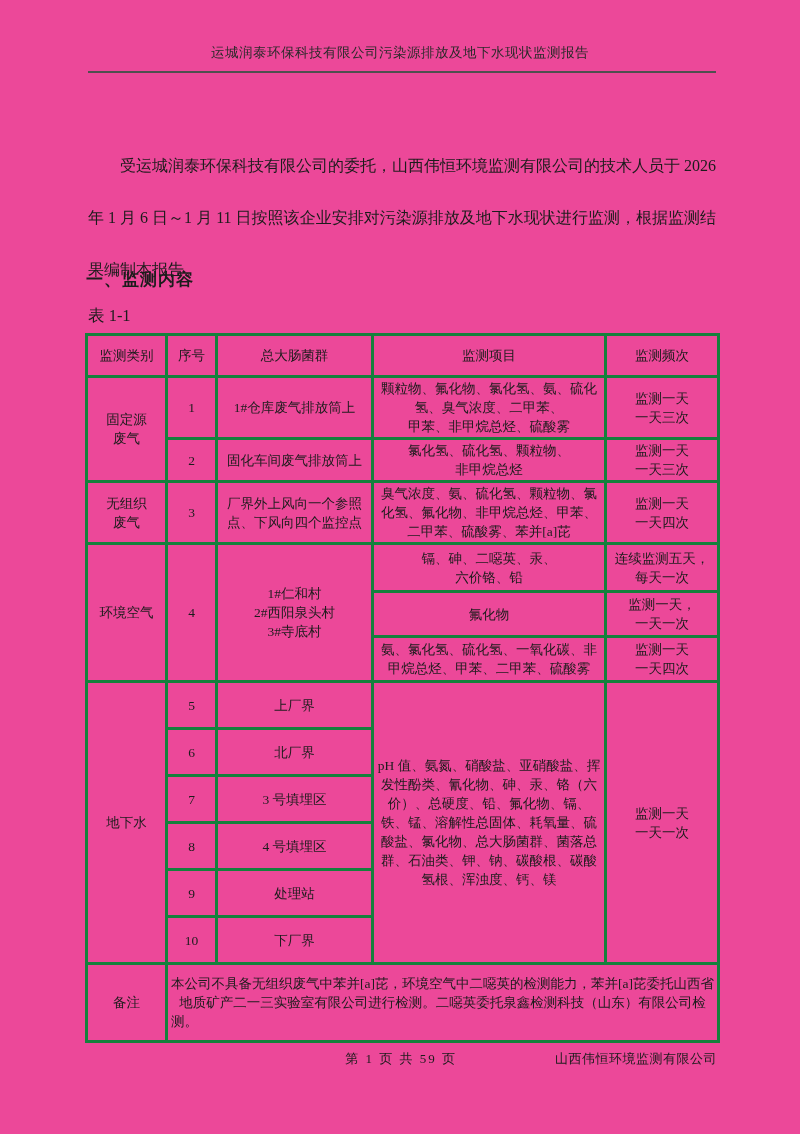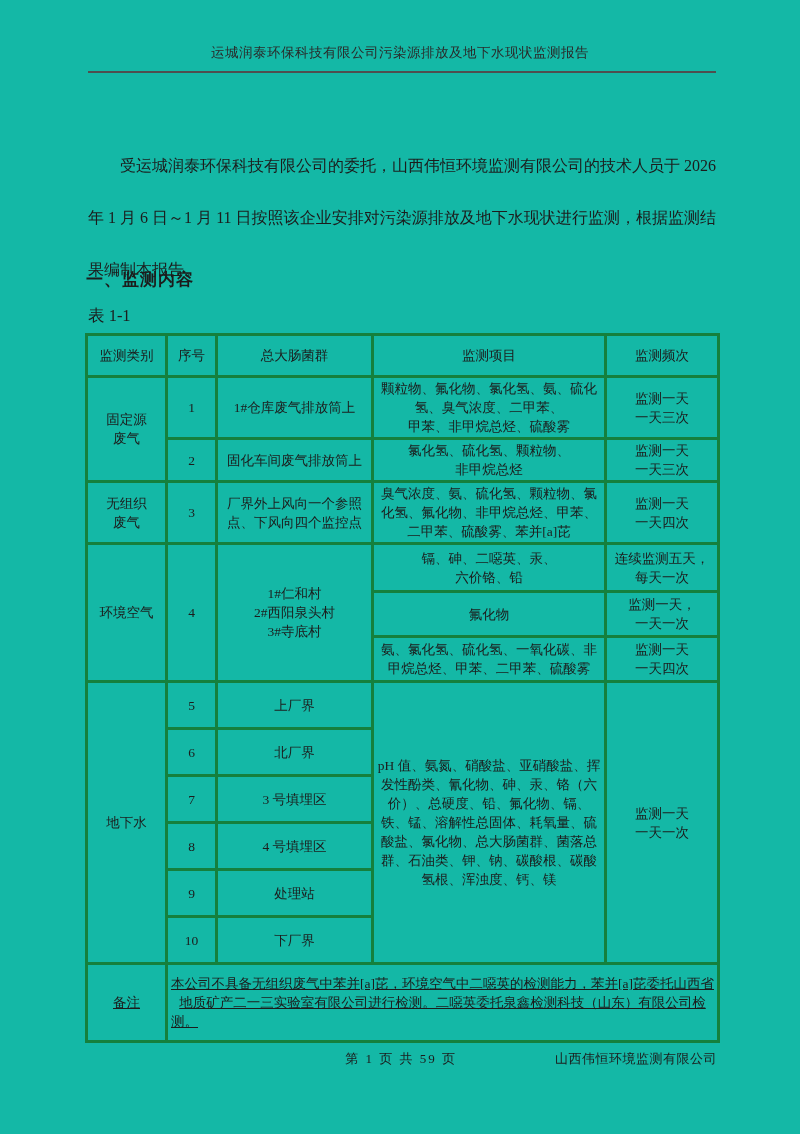--- a/index.html
+++ b/index.html
@@ -1,20 +1,20 @@
 <!DOCTYPE html>
 <html><head>
 <meta charset="utf-8">
 <style>
   * { margin:0; padding:0; box-sizing:border-box; }
   html,body { background:#ffffff; }
   .page {
     position:relative;
     width:800px; height:1134px;
-    background:#14b8a6;
+    background:#ec4899;
     font-family:"Liberation Serif","DejaVu Serif",serif;
     color:#1c1c1c;
     overflow:hidden;
   }
   .header-title {
     position:absolute; top:44px; left:0; width:100%;
     text-align:center; font-size:13.5px; color:#2a2a2a;
     letter-spacing:0.5px;
   }
   .header-rule {
@@ -60,21 +60,21 @@
     line-height:19px;
   }
   tr.h-header  td { height:42px; }
   tr.h-r1      td { height:53px; }
   tr.h-r2      td { height:42px; }
   tr.h-r3      td { height:48px; }
   tr.h-r4a     td { height:48px;margin-left:36px; }
   tr.h-r4b     td { height:45px; }
   tr.h-r4c     td { height:45px; }
   tr.h-gw      td { height:47px; }
-  tr.h-remark  td { height:78px;text-decoration:underline; }
+  tr.h-remark  td { height:78px; }
   td.items-justify {
     text-align:justify; text-align-last:center;
     padding:1px 8px;
   }
   td.remark-text {
     text-align:justify; text-align-last:left;
     padding:2px 8px; line-height:21px;
   }
   .footer {
     position:absolute; top:1050px; left:85px; width:632px;

